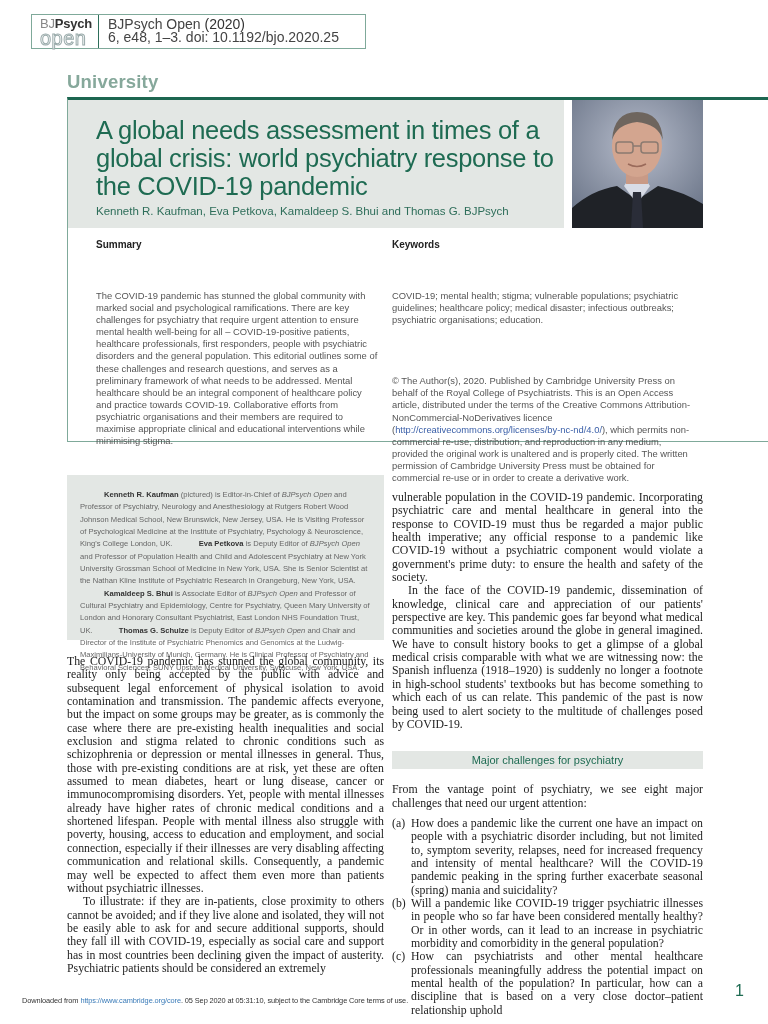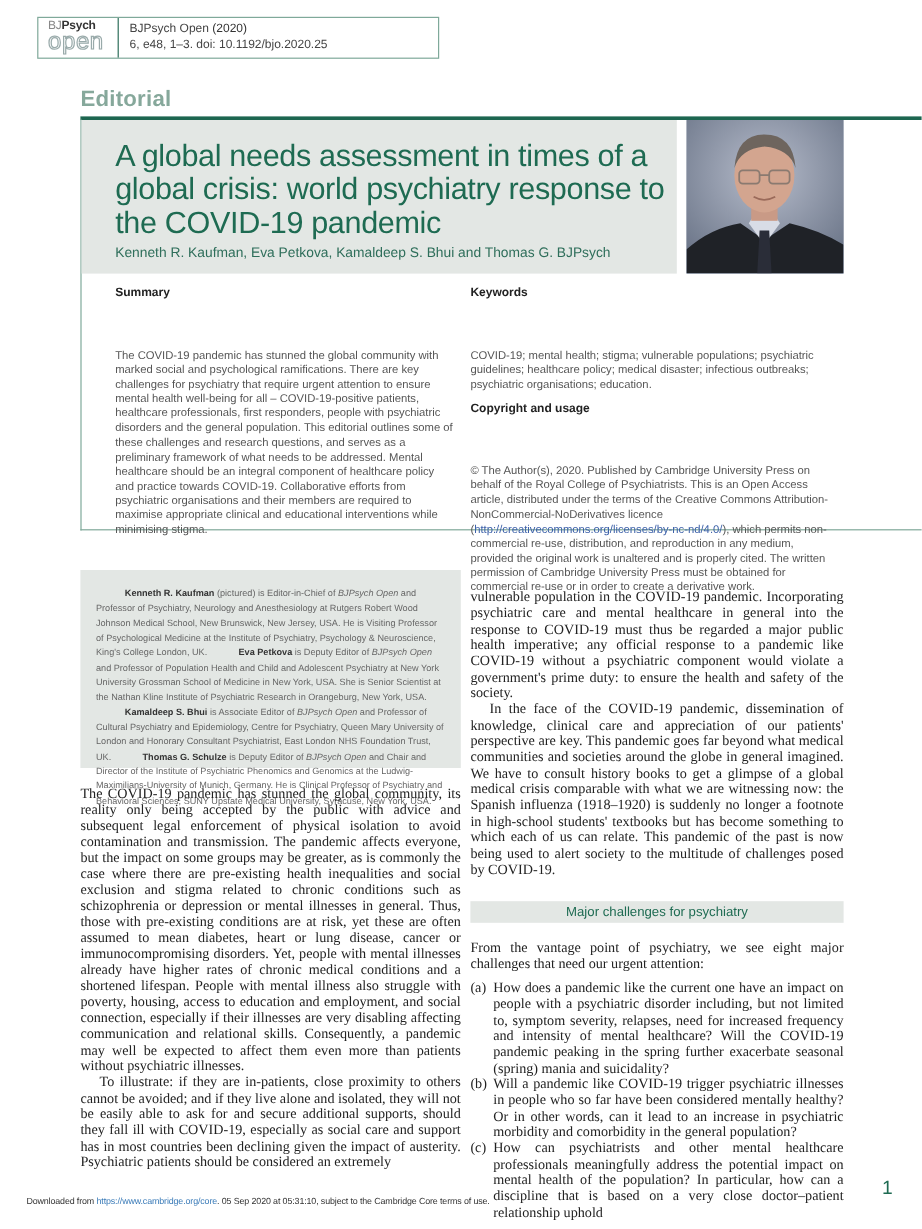--- a/index.html
+++ b/index.html
@@ -7,28 +7,28 @@
   body { position: relative; font-family: "Liberation Sans", sans-serif; color: #333; }
 
   .journal-header {
     position: absolute; left: 31px; top: 14px; width: 335px; height: 35px;
     border: 1px solid #7fa99a; display: flex; align-items: stretch; background: #fff;
   }
   .logo {
     width: 67px; border-right: 1px solid #2d6e5a; padding: 2px 0 0 8px;
     display: flex; flex-direction: column; line-height: 1;
   }
-  .logo-top { font-size: 10px; color: #333; letter-spacing: -0.2px; }
+  .logo-top { font-size: 13px; color: #333; letter-spacing: -0.2px; }
   .logo-top .bj { color: #888; font-weight: normal; }
   .logo-top .psych { color: #333; font-weight: bold; }
   .logo-bottom {
     font-size: 20px; color: #fff; -webkit-text-stroke: 1px #9aa; letter-spacing: 0.5px;
     font-family: "Liberation Sans", sans-serif; margin-top: -2px;
   }
-  .journal-cite { padding: 3px 0 0 9px; font-size: 10px; line-height: 13px; color: #444; }
+  .journal-cite { padding: 3px 0 0 9px; font-size: 14px; line-height: 13px; color: #444; }
   .journal-cite .year { color: #333; }
 
   .section-label {
     position: absolute; left: 67px; top: 71px; font-size: 18.5px; font-weight: bold;
     color: #86a89b; letter-spacing: 0.2px;
   }
 
   .title-box {
     position: absolute; left: 67px; top: 97px; width: 728px; height: 345px;
     border: 1px solid #7fa99a; border-top: 3px solid #1d6650;
@@ -96,21 +96,21 @@
   <div class="logo">
     <div class="logo-top"><span class="bj">BJ</span><span class="psych">Psych</span></div>
     <div class="logo-bottom">open</div>
   </div>
   <div class="journal-cite">
     <div><span>BJPsych Open</span> <span class="year">(2020)</span></div>
     <div>6, e48, 1–3. doi: 10.1192/bjo.2020.25</div>
   </div>
 </div>
 
-<div class="section-label">Editorial</div>
+<div class="section-label">University</div>
 
 <div class="title-box">
   <div class="title-band">
     <h1 class="title">A global needs assessment in times of a global crisis: world psychiatry response to the COVID-19 pandemic</h1>
     <div class="authors">Kenneth R. Kaufman, Eva Petkova, Kamaldeep S. Bhui and Thomas G. BJPsych</div>
   </div>
   <div class="photo" title="Portrait photo of Kenneth R. Kaufman">
     <svg width="131" height="128" viewBox="0 0 131 128">
       <defs>
         <radialGradient id="bg" cx="50%" cy="35%" r="70%">
@@ -134,21 +134,20 @@
 
   <div class="summary-col">
     <div class="sub-h">Summary</div>
     <p class="small-text">The COVID-19 pandemic has stunned the global community with marked social and psychological ramifications. There are key challenges for psychiatry that require urgent attention to ensure mental health well-being for all – COVID-19-positive patients, healthcare professionals, first responders, people with psychiatric disorders and the general population. This editorial outlines some of these challenges and research questions, and serves as a preliminary framework of what needs to be addressed. Mental healthcare should be an integral component of healthcare policy and practice towards COVID-19. Collaborative efforts from psychiatric organisations and their members are required to maximise appropriate clinical and educational interventions while minimising stigma.</p>
   </div>
 
   <div class="right-col">
     <div class="sub-h">Keywords</div>
     <p class="small-text">COVID-19; mental health; stigma; vulnerable populations; psychiatric guidelines; healthcare policy; medical disaster; infectious outbreaks; psychiatric organisations; education.</p>
     <div class="gap"></div>
-    <div class="sub-h">Copyright and usage</div>
     <p class="small-text"><span>© The Author(s), 2020. Published by Cambridge University Press on behalf of the Royal College of Psychiatrists. This is an Open Access article, distributed under the terms of the Creative Commons Attribution-NonCommercial-NoDerivatives licence (</span><a href="#">http://creativecommons.org/licenses/by-nc-nd/4.0/</a><span>), which permits non-commercial re-use, distribution, and reproduction in any medium, provided the original work is unaltered and is properly cited. The written permission of Cambridge University Press must be obtained for commercial re-use or in order to create a derivative work.</span></p>
   </div>
 </div>
 
 <div class="bio-box">
   <p class="bio-text">
     <b>Kenneth R. Kaufman</b><span> (pictured) is Editor-in-Chief of </span><i>BJPsych Open</i><span> and Professor of Psychiatry, Neurology and Anesthesiology at Rutgers Robert Wood Johnson Medical School, New Brunswick, New Jersey, USA. He is Visiting Professor of Psychological Medicine at the Institute of Psychiatry, Psychology &amp; Neuroscience, King's College London, UK. </span><b>Eva Petkova</b><span> is Deputy Editor of </span><i>BJPsych Open</i><span> and Professor of Population Health and Child and Adolescent Psychiatry at New York University Grossman School of Medicine in New York, USA. She is Senior Scientist at the Nathan Kline Institute of Psychiatric Research in Orangeburg, New York, USA. </span><b>Kamaldeep S. Bhui</b><span> is Associate Editor of </span><i>BJPsych Open</i><span> and Professor of Cultural Psychiatry and Epidemiology, Centre for Psychiatry, Queen Mary University of London and Honorary Consultant Psychiatrist, East London NHS Foundation Trust, UK. </span><b>Thomas G. Schulze</b><span> is Deputy Editor of </span><i>BJPsych Open</i><span> and Chair and Director of the Institute of Psychiatric Phenomics and Genomics at the Ludwig-Maximilians-University of Munich, Germany. He is Clinical Professor of Psychiatry and Behavioral Sciences, SUNY Upstate Medical University, Syracuse, New York, USA.</span>
   </p>
 </div>
 

